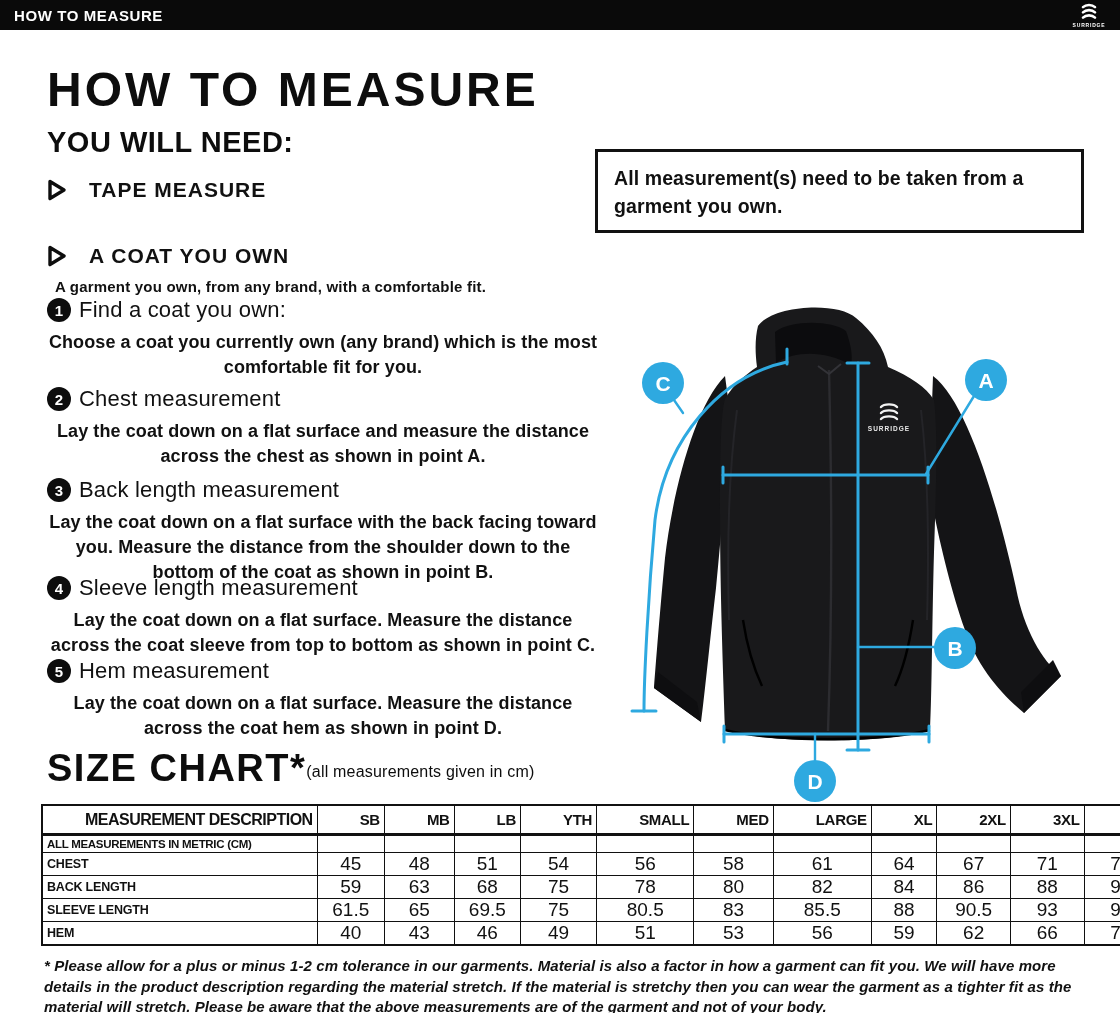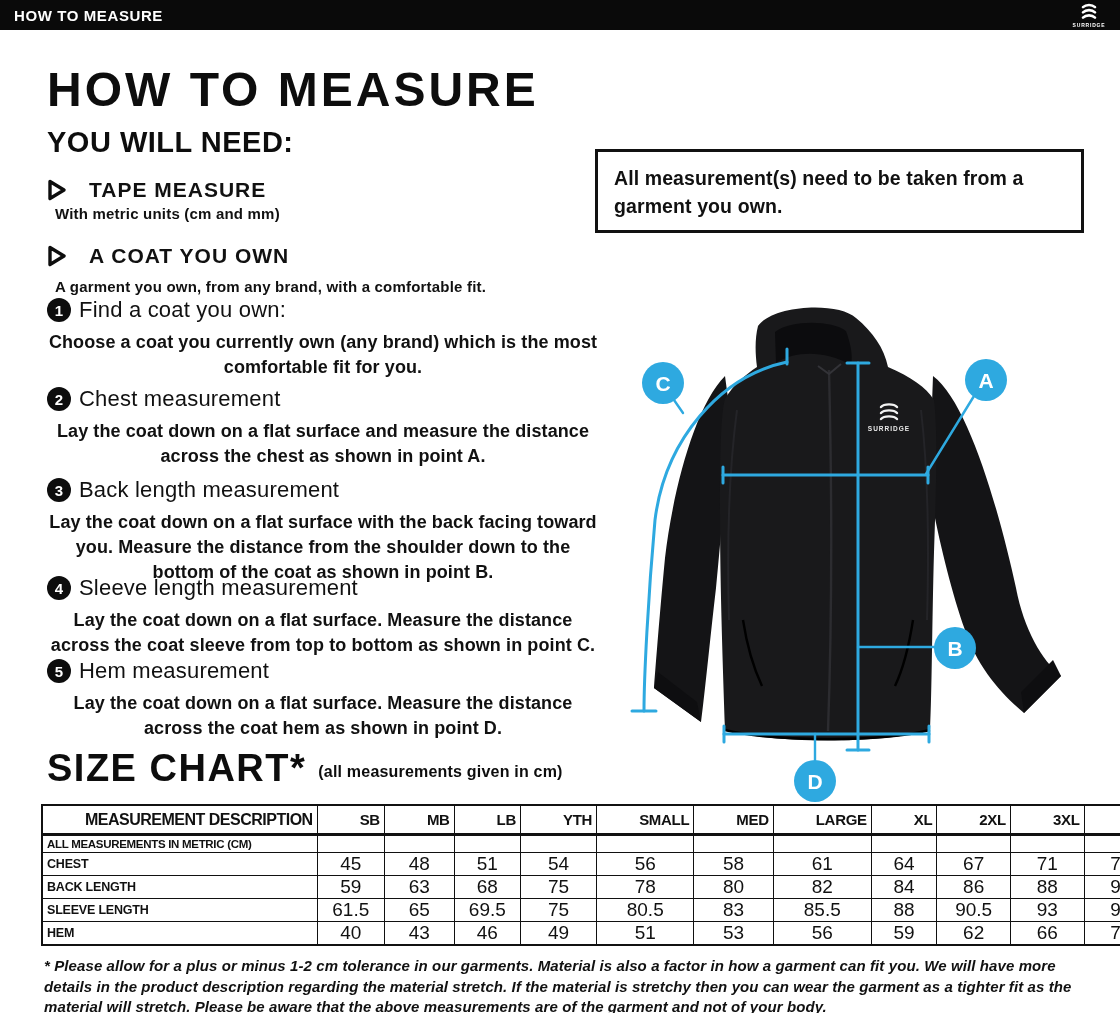--- a/index.html
+++ b/index.html
@@ -63,21 +63,21 @@
   }
 
   
   .diagram{position:absolute;left:625px;top:290px;width:470px;height:516px}
 
   
   .size-chart-heading{
     position:absolute;left:47px;top:747px;margin:0;white-space:nowrap;
     font-size:38px;font-weight:800;letter-spacing:1.5px;color:#0d0d0d;
   }
-  .size-chart-note{font-size:16px;font-weight:bold;letter-spacing:.2px;margin-left:12px;vertical-align:4px}
+  .size-chart-note{font-size:16px;font-weight:normal;letter-spacing:.2px;margin-left:0;vertical-align:4px}
   .size-table{
     position:absolute;left:41px;top:804px;border-collapse:collapse;table-layout:fixed;
     background:#fff;border:2px solid #111;
   }
   .size-table th,.size-table td{
     border:1.5px solid #111;padding:0 4px;text-align:center;vertical-align:middle;
     overflow:hidden;white-space:nowrap;
   }
   .size-table thead th{
     font-size:15px;font-weight:bold;height:27px;letter-spacing:-.3px;border-bottom-width:3px;padding-left:42px;
@@ -111,21 +111,20 @@
 <h1 class="page-title">HOW TO MEASURE</h1>
 <h2 class="page-subtitle">YOU WILL NEED:</h2>
 
 <div class="need-item need-1">
   <div class="need-head">
     <svg width="20" height="22" viewBox="0 0 20 22">
       <polygon points="3,2.5 17,11 3,19.5" fill="#ffffff" stroke="#0d0d0d" stroke-width="3.4" stroke-linejoin="round"></polygon>
     </svg>
     <span class="need-label">TAPE MEASURE</span>
   </div>
-  <div class="need-desc">With metric units (cm and mm)</div>
 </div>
 
 <div class="need-item need-2">
   <div class="need-head">
     <svg width="20" height="22" viewBox="0 0 20 22">
       <polygon points="3,2.5 17,11 3,19.5" fill="#ffffff" stroke="#0d0d0d" stroke-width="3.4" stroke-linejoin="round"></polygon>
     </svg>
     <span class="need-label">A COAT YOU OWN</span>
   </div>
   <div class="need-desc">A garment you own, from any brand, with a comfortable fit.</div>

